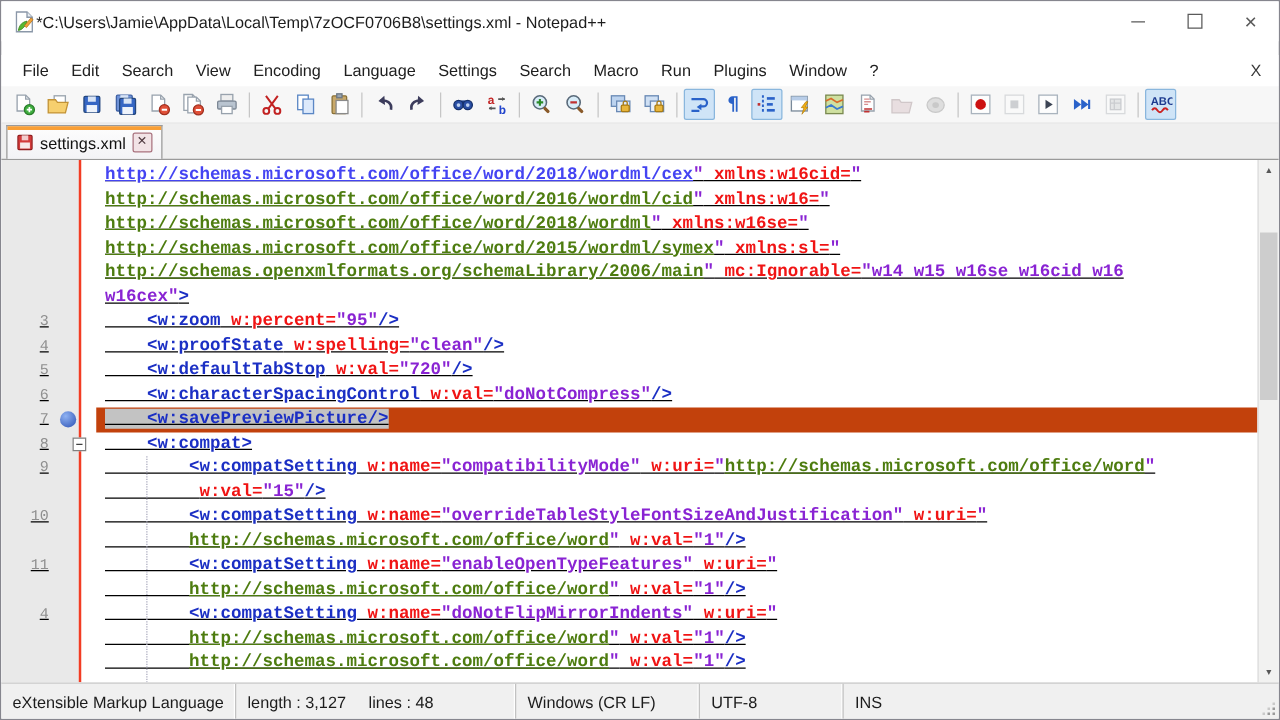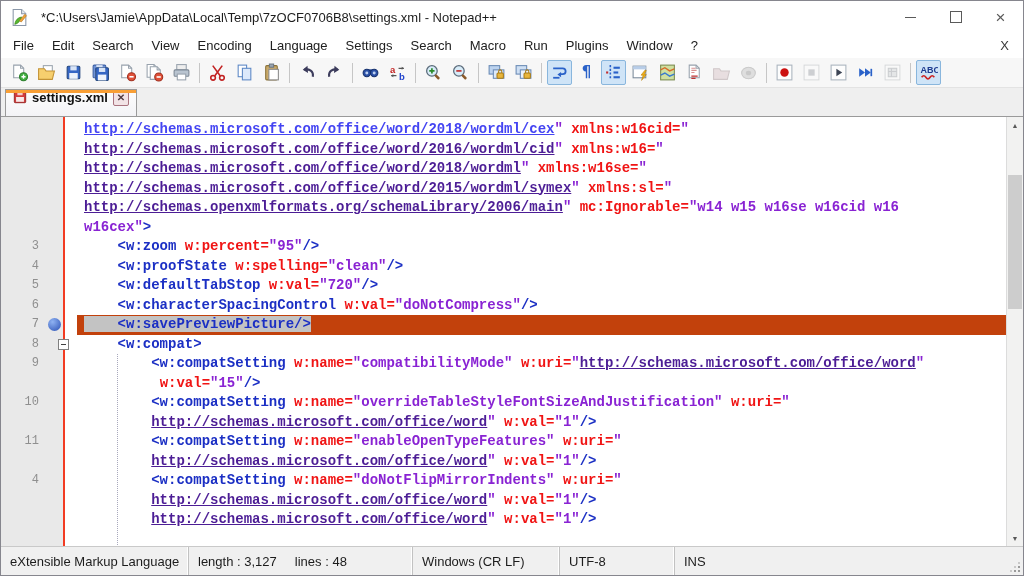--- a/index.html
+++ b/index.html
@@ -1,68 +1,68 @@
 <!DOCTYPE html>
 <html><head>
 <meta charset="utf-8">
 <style>
   html,body{margin:0;padding:0;background:#d8d8d8;font-family:"Liberation Sans",sans-serif;}
   #window{width:1024px;height:576px;box-sizing:border-box;border:1px solid #86868e;background:#fff;
           display:flex;flex-direction:column;overflow:hidden;position:relative;}
   
   #titlebar{height:32px;flex:0 0 32px;display:flex;align-items:center;background:#ffffff;}
   #app-icon{margin-left:9px;flex:0 0 auto;display:flex;}
-  #title-text{margin-left:12px;font-size:13px;color:#1d1d1d;white-space:pre;}
+  #title-text{margin-left:0;font-size:13px;color:#1d1d1d;white-space:pre;}
   #win-controls{margin-left:auto;display:flex;height:100%;}
   .wbtn{width:45px;height:100%;display:flex;align-items:center;justify-content:center;color:#5a5a5a;}
   .min-glyph{width:11px;height:1px;background:#5a5a5a;display:block;}
   .max-glyph{width:10px;height:10px;border:1px solid #5a5a5a;display:block;}
   .close-glyph{font-size:17px;line-height:17px;color:#5a5a5a;}
   
-  #menubar{height:25px;flex:0 0 25px;display:flex;align-items:center;background:#ffffff;padding-left:3px;font-size:13px;color:#202020;}
+  #menubar{height:25px;flex:0 0 25px;display:flex;align-items:center;background:#ffffff;padding-left:8px;font-size:13px;color:#202020;margin-top:11px;}
   .menu-item{padding:3px 9px;cursor:default;}
   #menu-close{margin-left:auto;padding-right:14px;color:#3a3a3a;font-size:13px;}
   
   #toolbar{height:29px;flex:0 0 29px;display:flex;align-items:center;background:#f7f7f7;padding-left:5px;border-bottom:1px solid #e3e3e3;}
   .tbtn{width:23px;height:23px;display:flex;align-items:center;justify-content:center;border:1px solid transparent;border-radius:2px;margin:0 1px;}
   .tbtn.active{background:#cfe4f7;border-color:#89b6dd;}
   .tbtn.disabled{opacity:.42;filter:grayscale(55%);}
   .tsep{width:1px;height:20px;background:#c6c6c6;margin:0 4px;}
   .glyph-btn{font-size:15px;font-weight:bold;color:#2a62c9;font-family:"DejaVu Sans",sans-serif;line-height:1;}
   
   #tabbar{height:28px;flex:0 0 28px;background:#efefef;border-bottom:1px solid #9a9a9a;display:flex;align-items:flex-end;padding-left:4px;}
-  #tab{position:relative;height:27px;display:inline-flex;align-items:flex-start;gap:5px;padding:0 7px;
-       border:1px solid #9a9a9a;border-bottom:none;background:linear-gradient(#fdfdfd,#f3f3f6);box-sizing:border-box;font-weight:bold;}
+  #tab{position:relative;height:27px;display:inline-flex;align-items:center;gap:5px;padding:0 7px;
+       border:1px solid #9a9a9a;border-bottom:none;background:linear-gradient(#fdfdfd,#f3f3f6);box-sizing:border-box;}
   #tab::before{content:'';position:absolute;top:0;left:0;right:0;height:3px;background:#f99f35;}
   #tab-label{font-size:13px;color:#111;}
   #tab-close{width:14px;height:14px;border:1px solid #a9737f;border-radius:2px;display:flex;align-items:center;justify-content:center;
              font-size:10px;color:#503a40;background:#f2e3e6;line-height:1;}
   
   #editor{flex:1 1 auto;position:relative;background:#ffffff;overflow:hidden;}
   #gutter-bg{position:absolute;left:0;top:0;bottom:0;width:62px;background:#e9e9e9;}
   #change-bar{position:absolute;left:62px;top:0;bottom:0;width:2px;background:#f23c23;}
-  #rows{position:absolute;left:0;right:17px;top:3px;}
+  #rows{position:absolute;left:0;right:17px;top:3px;text-decoration:underline;}
   .row{display:flex;height:19.5px;line-height:19.5px;}
   .cell-num{flex:0 0 46px;text-align:right;padding-right:8px;box-sizing:border-box;
             font-family:"Liberation Mono",monospace;font-size:12px;color:#8f8f8f;}
   .cell-bm{flex:0 0 16px;position:relative;}
   .cell-fold{flex:0 0 14px;position:relative;}
   .cell-text{flex:1 1 auto;white-space:pre;font-family:"Liberation Mono",monospace;font-size:14px;font-weight:700;padding-left:7px;}
   .row.current .cell-text{background:#c2410c;}
   .selhl{background:#c3c3c3;}
   .bm-dot{position:absolute;left:1px;top:3px;width:13px;height:13px;border-radius:50%;
           background:radial-gradient(circle at 35% 30%,#8fb2f2,#2a50b4);}
   .fold-box{position:absolute;left:-5px;top:4px;width:11px;height:11px;background:#fff;border:1px solid #808080;box-sizing:border-box;}
   .fold-box::after{content:'';position:absolute;left:2px;right:2px;top:4px;height:1px;background:#404040;}
   .sg-pl{color:#000;}
   .sg-tag{color:#1b2fc4;}
   .sg-attr{color:#f01414;}
   .sg-val{color:#8923d3;}
   .sg-urlb{color:#4444f2;text-decoration:underline;}
-  .sg-urlp{color:#4c1d95;text-decoration:underline;text-align:right;}
+  .sg-urlp{color:#4d7c0f;text-decoration:underline;text-align:right;}
   #indent-guide{position:absolute;left:116px;top:237px;height:195px;border-left:1px dotted #a8a8bc;}
   
   #vscroll{position:absolute;right:0;top:0;bottom:0;width:17px;background:#f2f2f1;border-left:1px solid #dcdcdc;box-sizing:border-box;}
   .scroll-arrow{position:absolute;left:0;right:0;height:16px;display:flex;align-items:center;justify-content:center;
                 font-size:7px;color:#585858;}
   #scroll-up{top:0;} #scroll-down{bottom:0;}
   #scroll-thumb{position:absolute;left:1px;right:1px;top:58px;height:134px;background:#cdcdcd;}
   
   #statusbar{height:28px;flex:0 0 28px;background:#f0f0f0;border-top:1px solid #c9c9c9;display:flex;align-items:stretch;
              font-size:13px;color:#1c1c1c;position:relative;}

